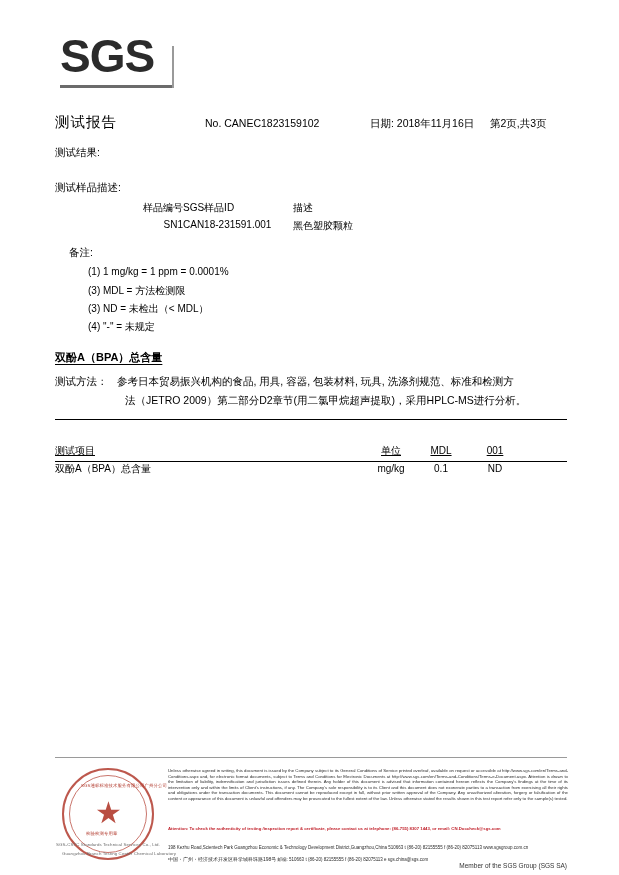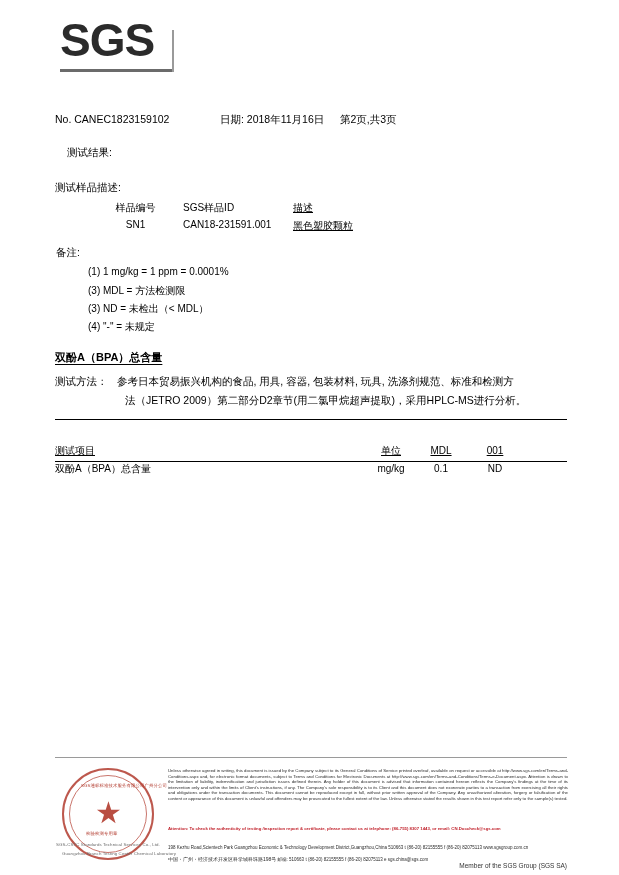--- a/index.html
+++ b/index.html
@@ -18,21 +18,21 @@
     position: relative;
     width: 619px;
     height: 875px;
     background: #ffffff;
   }
 
   
   .logo-wrap {
     position: absolute;
     left: 60px;
-    top: 14px;
+    top: 30px;
     width: 120px;
     height: 60px;
   }
   .logo-text {
     font-family: "Liberation Sans", sans-serif;
     font-weight: bold;
     font-size: 46px;
     letter-spacing: -1px;
     color: #2b2b2b;
     line-height: 52px;
@@ -98,23 +98,23 @@
     text-decoration: underline;
     text-underline-offset: 3px;
   }
 
   
   .samp-head, .samp-row {
     position: absolute;
     font-size: 10px;
     display: flex;
   }
-  .c-no   { width: 95px; text-align: center; }
+  .c-no   { width: 95px; text-align: right; }
   .c-id   { width: 110px; }
-  .c-desc { width: 160px; text-decoration: underline; }
+  .c-desc { width: 160px; }
 
   
   .res-line {
     position: absolute;
     left: 55px;
     width: 512px;
     height: 1px;
     background: #000;
   }
   .res-head, .res-row {
@@ -210,42 +210,43 @@
 
 <div class="page">
 
   <div class="logo-wrap">
     <div class="logo-text">SGS</div>
     <div class="logo-rule"></div>
     <div class="logo-tick"></div>
   </div>
 
   <div class="title-row">
+    <div class="doc-title">测试报告</div>
     <div class="doc-no">No. CANEC1823159102</div>
     <div class="doc-date">日期: 2018年11月16日</div>
     <div class="doc-page">第2页,共3页</div>
   </div>
 
-  <div class="tx tx11" style="left:67px; top:146px;">测试结果:</div>
+  <div class="tx tx11" style="left:55px; top:146px;">测试结果:</div>
 
   <div class="tx tx11" style="left:55px; top:181px;">测试样品描述:</div>
 
   <div class="samp-head" style="left:88px; top:201px;">
     <div class="c-no">样品编号</div>
     <div class="c-id">SGS样品ID</div>
     <div class="c-desc">描述</div>
   </div>
 
   <div class="samp-row" style="left:88px; top:219px;">
     <div class="c-no">SN1</div>
     <div class="c-id">CAN18-231591.001</div>
     <div class="c-desc">黑色塑胶颗粒</div>
   </div>
 
-  <div class="tx tx11" style="left:56px; top:246px;">备注:</div>
+  <div class="tx tx11" style="left:69px; top:246px;">备注:</div>
   <div class="tx" style="left:88px; top:266px;">(1) 1 mg/kg = 1 ppm = 0.0001%</div>
   <div class="tx" style="left:88px; top:284px;">(3) MDL = 方法检测限</div>
   <div class="tx" style="left:88px; top:302px;">(3) ND = 未检出（&lt; MDL）</div>
   <div class="tx" style="left:88px; top:320px;">(4) "-" = 未规定</div>
 
   <div class="section-head" style="left:55px; top:350px;">双酚A（BPA）总含量</div>
 
   <div class="tx tx11" style="left:55px; top:375px;">测试方法：</div>
   <div class="tx tx11" style="left:117px; top:375px;">参考日本贸易振兴机构的食品, 用具, 容器, 包装材料, 玩具, 洗涤剂规范、标准和检测方</div>
   <div class="tx tx11" style="left:125px; top:394px;">法（JETRO 2009）第二部分D2章节(用二氯甲烷超声提取)，采用HPLC-MS进行分析。</div>

